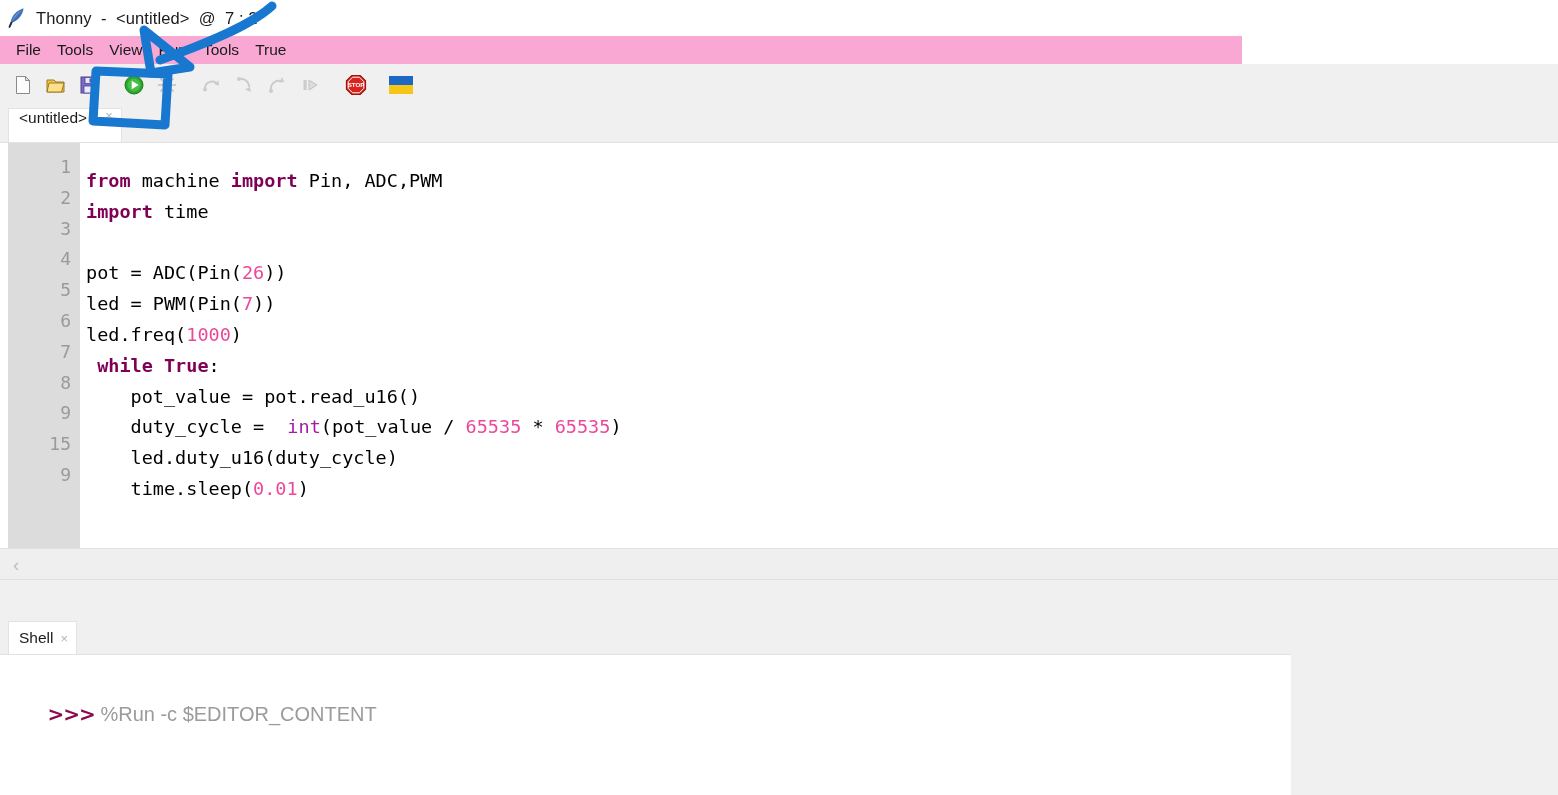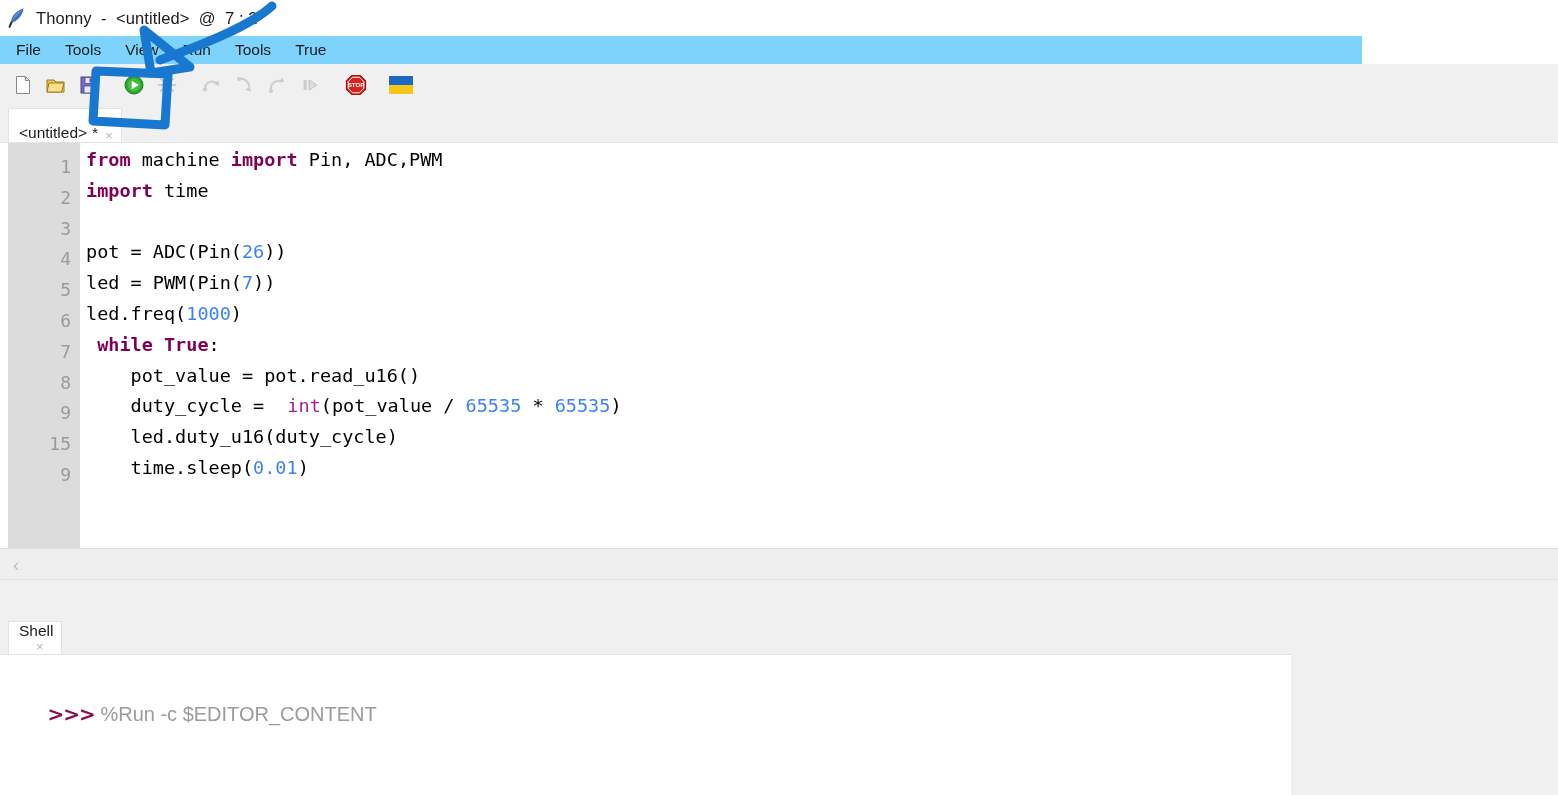--- a/index.html
+++ b/index.html
@@ -41,27 +41,26 @@
     color: #1a1a1a;
     margin-left: 6px;
     white-space: pre;
     letter-spacing: .1px;
   }
 
   
   .menubar {
     position: absolute;
     left: 0; top: 36px;
-    width: 1362px; height: 28px;
+    width: 1242px; height: 28px;
     display: flex;
     align-items: center;
     padding-left: 8px;
-    background: #7dd3fc;
-    box-sizing: border-box;
-    gap: 8px;
+    background: #f9a8d4;
+    box-sizing: border-box;
   }
   .menu-item {
     font-size: 15.5px;
     color: #1a1a1a;
     padding: 1px 8px;
     cursor: default;
     white-space: nowrap;
   }
 
   
@@ -102,21 +101,21 @@
   }
   .tab {
     position: absolute;
     left: 8px; top: 3px;
     height: 34px;
     background: #ffffff;
     border: 1px solid #e3e3e3;
     border-bottom: none;
     box-sizing: border-box;
     display: flex;
-    align-items: flex-end;
+    align-items: flex-start;
     padding: 0 8px 0 10px;
   }
   .tab-label {
     font-size: 15.5px;
     color: #1a1a1a;
     white-space: pre;
   }
   .tab-dirty {
     font-size: 15.5px;
     color: #1a1a1a;
@@ -153,31 +152,31 @@
   .lineno {
     font-family: "DejaVu Sans Mono", "Liberation Mono", monospace;
     font-size: 18px;
     line-height: 30.8px;
     color: #9a9a9a;
   }
   .code-text {
     position: absolute;
     left: 86px; top: 0;
     right: 0;
-    padding-top: 2px;
+    padding-top: 23px;
     font-family: "DejaVu Sans Mono", "Liberation Mono", monospace;
     font-size: 18.5px;
     line-height: 30.8px;
     color: #000000;
     white-space: pre;
   }
   .code-line { height: 30.8px; white-space: pre; }
   .kw   { color: #7f0055; font-weight: bold; }
   .bkw  { color: #a020a0; margin-left: 12px; }
-  .num  { color: #3b82f6; }
+  .num  { color: #ec4899; }
 
   
   .hscroll {
     position: absolute;
     left: 0; top: 443px;
     width: 1558px; height: 32px;
     background: #efefef;
     border-top: 1px solid #e0e0e0;
     border-bottom: 1px solid #e0e0e0;
     box-sizing: border-box;
@@ -209,21 +208,20 @@
     position: absolute;
     left: 8px; top: 3px;
     height: 33px;
     background: #ffffff;
     border: 1px solid #e3e3e3;
     border-bottom: none;
     box-sizing: border-box;
     display: flex;
     align-items: center;
     padding: 0 8px 0 10px;
-    flex-direction: column;
   }
   .shell-body {
     position: absolute;
     left: 0; top: 72px;
     width: 1291px;
     height: 141px;
     background: #ffffff;
     border-top: 1px solid #e3e3e3;
     padding-top: 14px;
     box-sizing: border-box;

